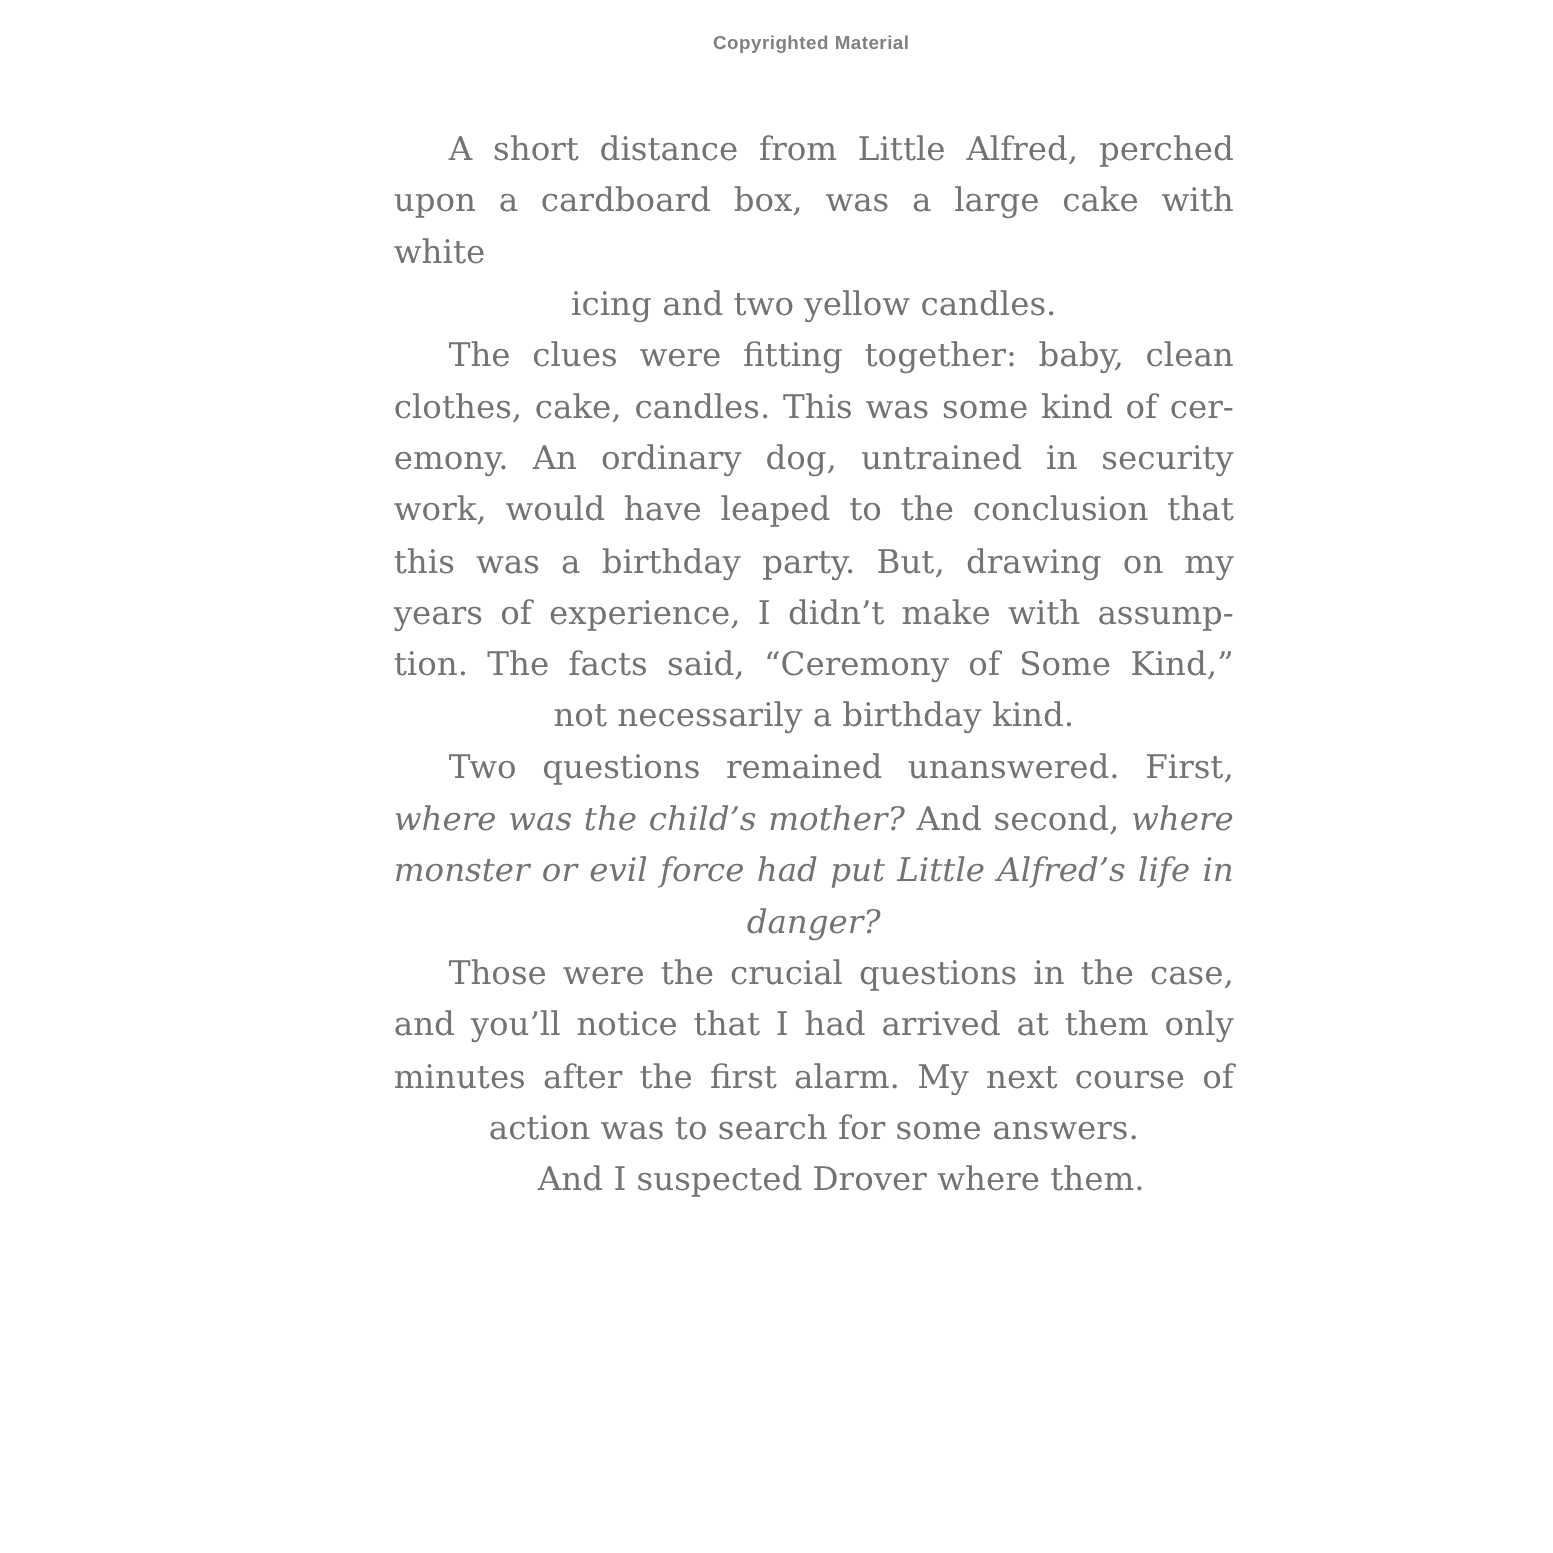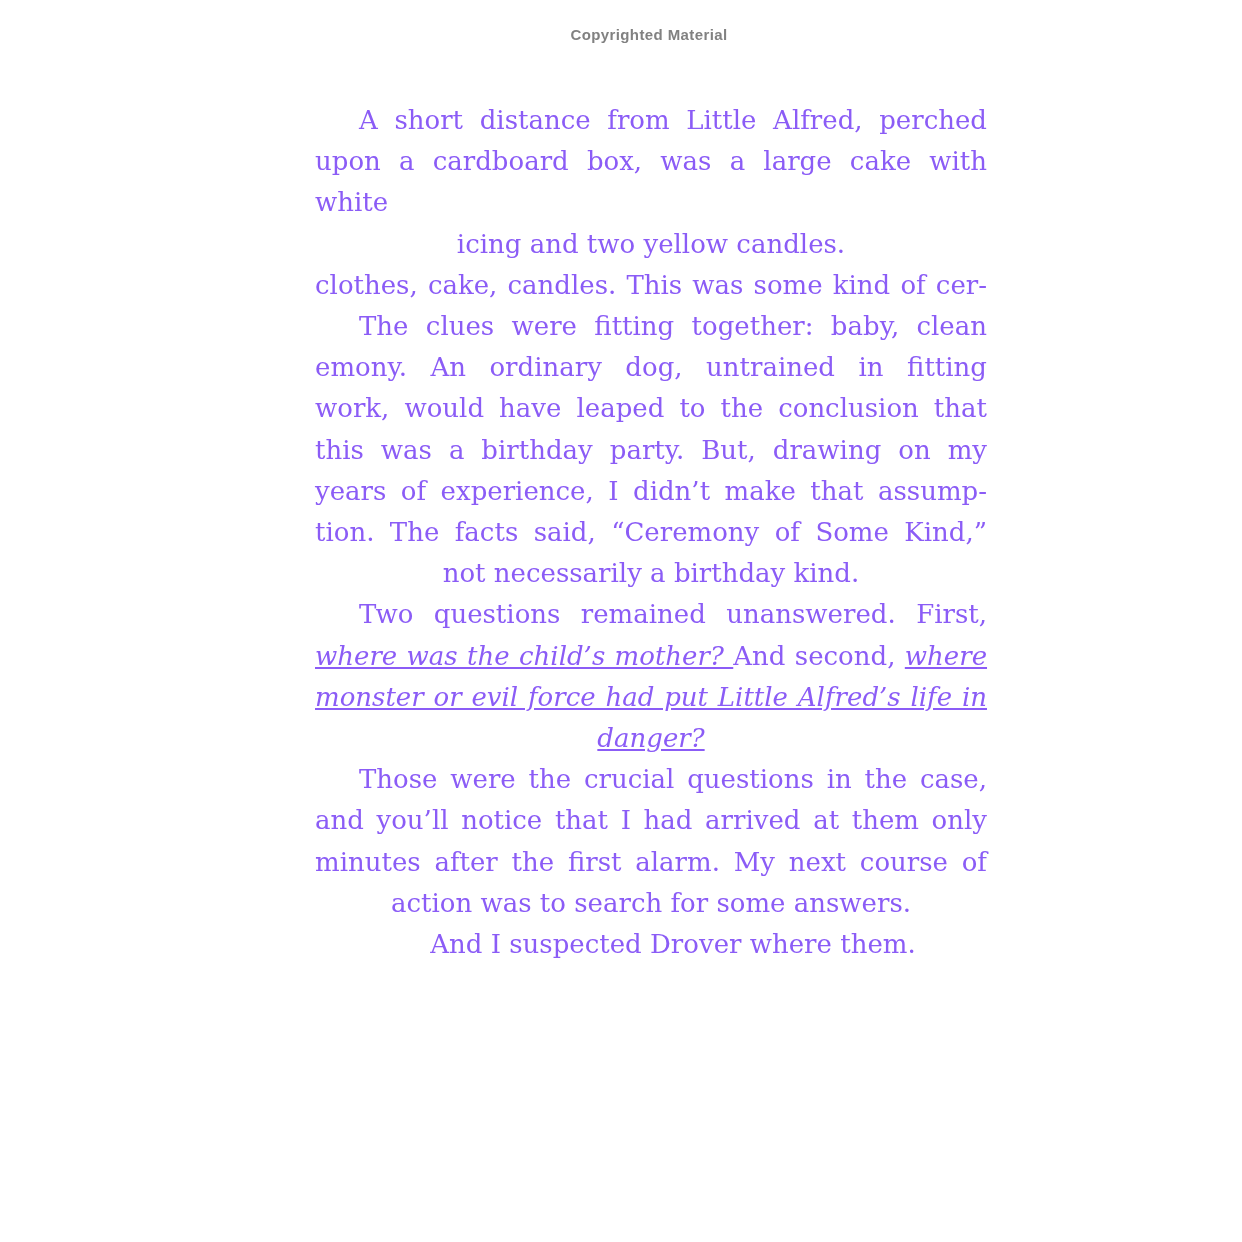--- a/index.html
+++ b/index.html
@@ -28,53 +28,52 @@
     letter-spacing: 0.4px;
     color: #818181;
   }
   .text-block {
     position: absolute;
     left: 287px;
     top: 100px;
     width: 672px;
     font-size: 26px;
     line-height: 41.2px;
-    color: #8b5cf6;
+    color: #737373;
   }
   .line {
     white-space: normal;
     text-align: center;
   }
   .line.justify {
     text-align: justify;
     text-align-last: justify;
   }
   .line.indent {
     text-indent: 44px;
   }
   .italic {
     font-style: italic;
-    text-decoration: underline;
   }
 </style>
 </head>
 <body>
 
 <div class="page">
   <div class="copyright">Copyrighted Material</div>
   <div class="text-block">
       <div class="line indent justify"><span>A short distance from Little Alfred, perched</span></div>
       <div class="line justify"><span>upon a cardboard box, was a large cake with white</span></div>
       <div class="line"><span>icing and two yellow candles.</span></div>
+      <div class="line indent justify"><span>The clues were fitting together: baby, clean</span></div>
       <div class="line justify"><span>clothes, cake, candles. This was some kind of cer-</span></div>
-      <div class="line indent justify"><span>The clues were fitting together: baby, clean</span></div>
-      <div class="line justify"><span>emony. An ordinary dog, untrained in fitting</span></div>
+      <div class="line justify"><span>emony. An ordinary dog, untrained in security</span></div>
       <div class="line justify"><span>work, would have leaped to the conclusion that</span></div>
       <div class="line justify"><span>this was a birthday party. But, drawing on my</span></div>
-      <div class="line justify"><span>years of experience, I didn’t make that assump-</span></div>
+      <div class="line justify"><span>years of experience, I didn’t make with assump-</span></div>
       <div class="line justify"><span>tion. The facts said, “Ceremony of Some Kind,”</span></div>
       <div class="line"><span>not necessarily a birthday kind.</span></div>
       <div class="line indent justify"><span>Two questions remained unanswered. First,</span></div>
       <div class="line justify"><span class="italic">where was the child’s mother? </span><span>And second, </span><span class="italic">where</span></div>
       <div class="line justify"><span class="italic">monster or evil force had put Little Alfred’s life in</span></div>
       <div class="line"><span class="italic">danger?</span></div>
       <div class="line indent justify"><span>Those were the crucial questions in the case,</span></div>
       <div class="line justify"><span>and you’ll notice that I had arrived at them only</span></div>
       <div class="line justify"><span>minutes after the first alarm. My next course of</span></div>
       <div class="line"><span>action was to search for some answers.</span></div>

